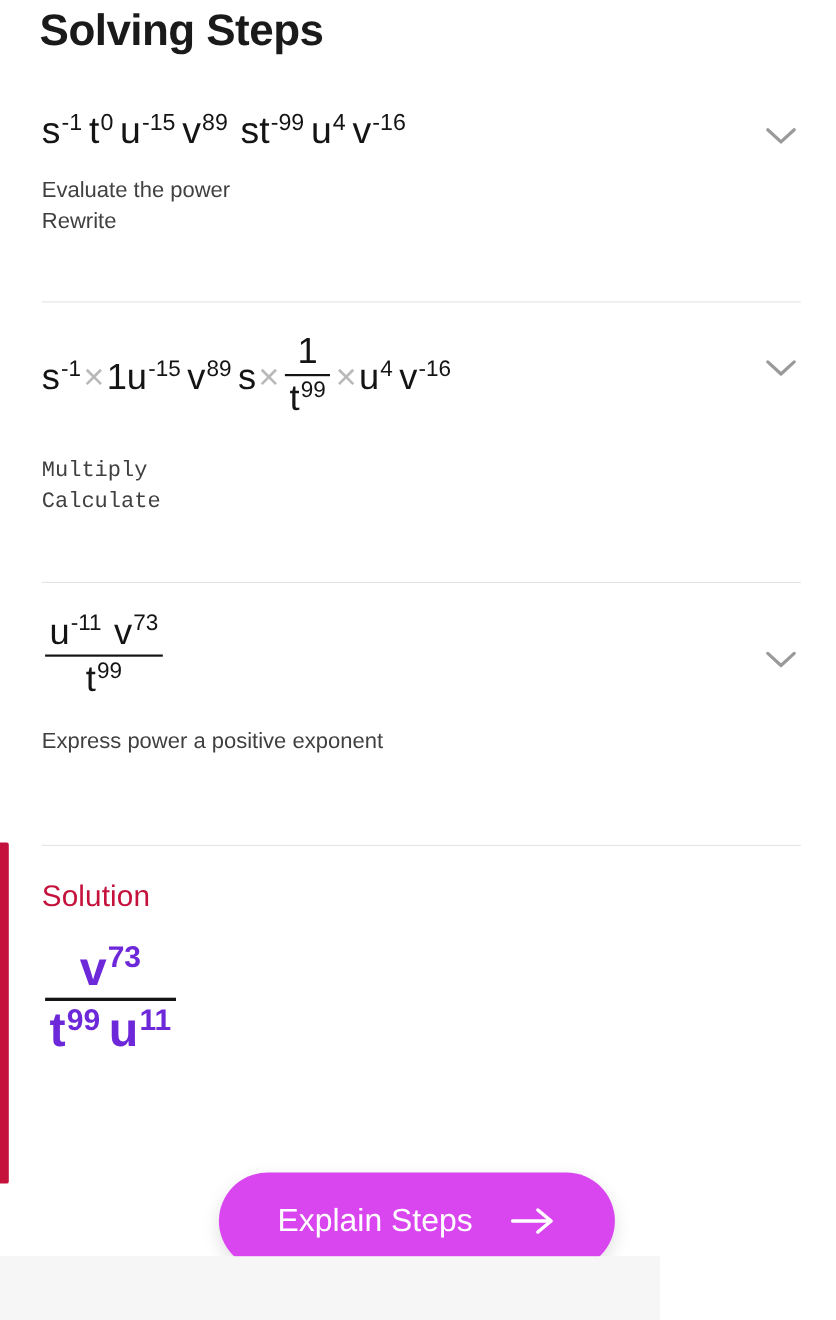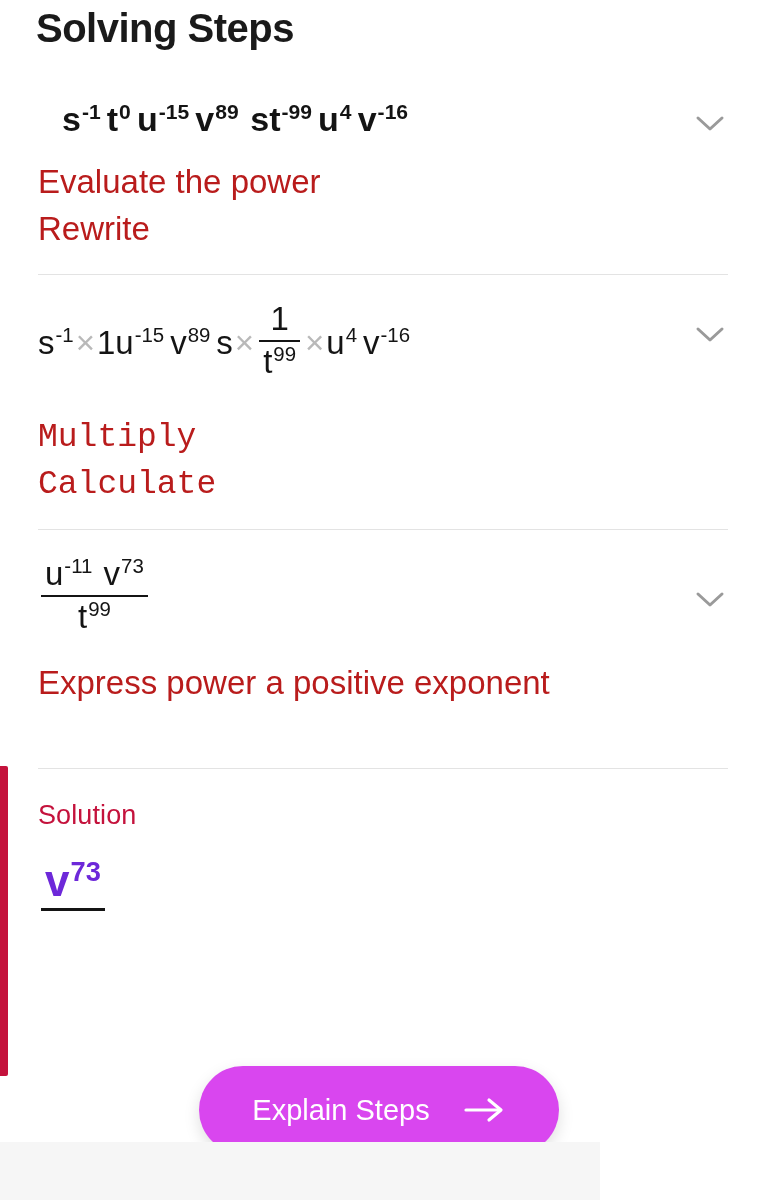--- a/index.html
+++ b/index.html
@@ -82,42 +82,42 @@
     border: none;
     padding: 0;
   }
   .chevron-btn svg { display: block; }
 
   .hints {
     padding-left: 38px;
     padding-top: 6px;
   }
   .hint {
-    font-size: 33px;
-    color: #b91c1c;
+    font-size: 20px;
+    color: #404040;
     line-height: 1.42;
     font-weight: normal;
     white-space: nowrap;
   }
 
   .divider {
     position: absolute;
     left: 38px;
     width: 690px;
     height: 1px;
     background: #e3e3e3;
   }
 
   
   .m {
     display: inline-block;
     vertical-align: baseline;
     white-space: nowrap;
   }
-  .m-bold { font-weight: bold; margin-left: 24px; }
+  .m-bold { font-weight: normal; }
   .m-reg  { font-weight: normal; }
 
   .base {
     display: inline-block;
   }
   sup.exp {
     font-size: 0.62em;
     vertical-align: super;
     line-height: 0;
     margin-left: 1px;
@@ -287,20 +287,21 @@
 
   <div class="solution-block" style="top:0;">
     <div class="solution-bar" style="top:766px; height:310px; background:#C4123C;"></div>
 
     <div class="solution-label" style="top:800px; color:#C4123C;">Solution</div>
 
     <div class="solution-expr" style="top:856px; font-size:44px;">
       <span class="frac" style="top:0;">
         <span class="num"><span class="base">v<sup class="exp">73</sup></span></span>
         <span class="bar"></span>
+        <span class="den"><span class="base">t<sup class="exp">99</sup></span><span class="sp"></span><span class="base">u<sup class="exp">11</sup></span></span>
       </span>
     </div>
   </div>
 
   <button class="explain-btn" style="background:#d946ef;">
     <span class="btn-label">Explain Steps</span>
     <span class="arrow-icon">
       <svg width="42" height="26" viewBox="0 0 42 26">
         <line x1="2" y1="13" x2="36" y2="13" stroke="#ffffff" stroke-width="3.2" stroke-linecap="round"></line>
         <polyline points="25,3 37,13 25,23" fill="none" stroke="#ffffff" stroke-width="3.2" stroke-linecap="round" stroke-linejoin="round"></polyline>

